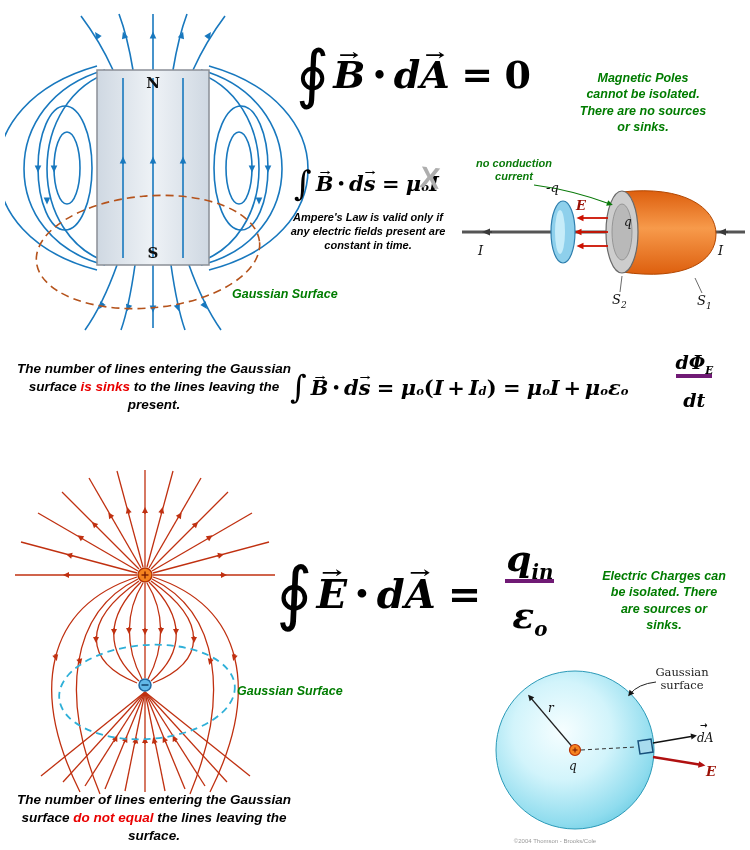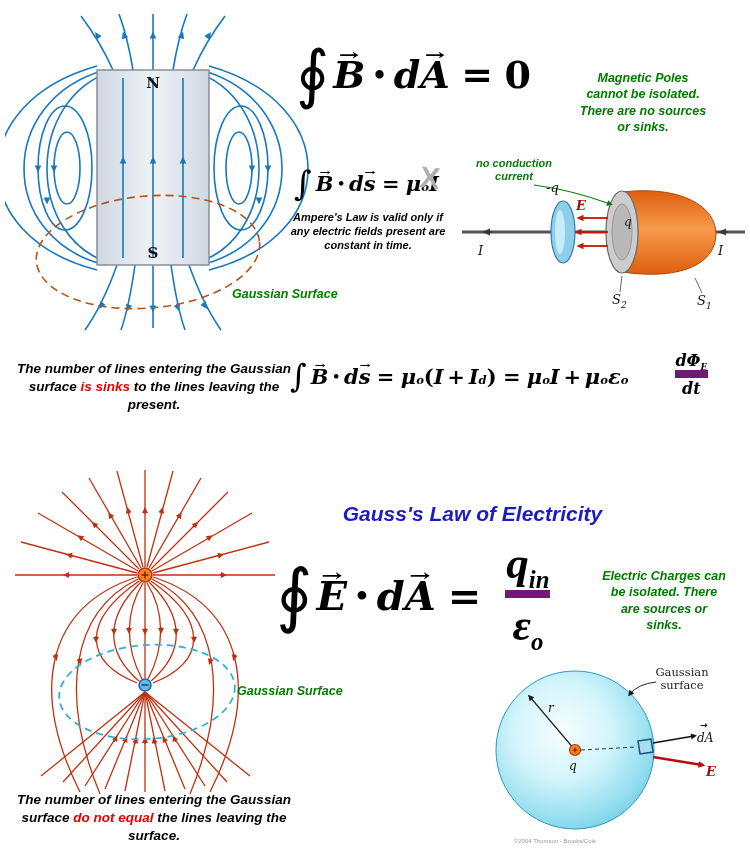--- a/index.html
+++ b/index.html
@@ -21,21 +21,21 @@
   .fbody { display:inline-flex; align-items:baseline; }
   .vec { position:relative; display:inline-block; font-style:italic; font-weight:bold; }
   .vec .ar { position:absolute; left:50%; top:-0.42em; transform:translateX(-50%) scaleX(1.6);
              font-size:0.4em; font-style:normal; }
   .fdot { align-self:center; font-size:0.62em; margin:0 0.28em; }
   .vard { font-style:italic; }
   .feq { margin:0 0.3em; }
   .fplus { margin:0 0.18em; }
   sub.fs { font-size:0.55em; font-style:italic; line-height:0; }
   .frac { display:inline-flex; flex-direction:column; align-items:center; line-height:1.15; margin-left:6px; }
-  .frac .fden { border-top:8px solid #701a75; padding:2px 7px; }
+  .frac .fden { border-top:4px solid #701a75; padding:12px 7px; }
   .frac .fnum { padding:0 7px; }
   .crossed { position:relative; display:inline-block; }
   .xmark { position:absolute; left:-9px; top:-10px; font:bold 30px "Liberation Sans",sans-serif;
            color:#aeaeae; font-style:normal; transform:rotate(6deg); }
 
   
   .svg-green { font:italic bold 12.5px "Liberation Sans",sans-serif; fill:#007c00; }
   .svg-green-sm { font:italic bold 11px "Liberation Sans",sans-serif; fill:#0a7a0a; }
   .svg-pole { font:bold 15px "DejaVu Serif",serif; fill:#101010; }
   .svg-ital { font:italic 13px "DejaVu Serif",serif; fill:#101010; }
@@ -238,21 +238,21 @@
       <span class="feq">=</span>
       <span class="vard">μ</span>
         <sub class="fs">o</sub>
         <span class="vard">I</span>
       <span class="fplus">+</span>
       <span class="vard">μ</span>
         <sub class="fs">o</sub>
         <span class="vard">ε</span>
         <sub class="fs">o</sub>
     </span>
-    <span class="frac" style="font-size:16px;margin-left:40px;">
+    <span class="frac" style="font-size:19px;margin-left:40px;">
       <span class="fnum"><span class="vard">d</span><span class="vard">Φ</span><sub class="fs">E</sub></span>
       <span class="fden"><span class="vard">dt</span></span>
     </span>
   </div>
 
   <div class="abs caption" style="left:8px; top:360px; width:292px;">
     <span>The number of lines entering the Gaussian surface </span><span class="hl">is sinks</span><span> to the lines leaving the present.</span>
   </div>
 
   <svg class="abs" style="left:5px; top:462px;" width="345" height="338" viewBox="0 0 345 338">
@@ -389,32 +389,31 @@
     </g>
     <text class="svg-ital-sm" x="99" y="114">q</text>
 
     <path d="M186 26 Q168 28, 160 38" fill="none" stroke="#222" stroke-width="1" marker-end="url(#am-blk)"></path>
     <text class="svg-serif" x="212" y="20" text-anchor="middle">Gaussian</text>
     <text class="svg-serif" x="212" y="33" text-anchor="middle">surface</text>
 
     <text class="svg-credit" x="85" y="187" text-anchor="middle">©2004 Thomson - Brooks/Cole</text>
   </svg>
 
-  <div class="abs title" style="left:300px; top:502px; width:345px;">Gauss's Law of Electricity</div>
 
   <div class="formula" style="left:276px; top:538px;">
     <span class="oint" style="font-size:70px;">∮</span>
     <span class="fbody" style="font-size:40px;">
       <span class="vec"><span class="ar">→</span><span>E</span></span>
       <span class="fdot">•</span>
       <span class="vard">d</span>
         <span class="vec"><span class="ar">→</span><span>A</span></span>
       <span class="feq">=</span>
     </span>
-    <span class="frac" style="font-size:45px;font-family:Liberation Serif, serif;">
+    <span class="frac" style="font-size:36px;">
       <span class="fnum"><span class="vard">q</span><sub class="fs">in</sub></span>
       <span class="fden"><span class="vard">ε</span><sub class="fs">o</sub></span>
     </span>
   </div>
 
   <div class="abs caption" style="left:8px; top:791px; width:292px;">
     <span>The number of lines entering the Gaussian surface </span><span class="hl">do not equal</span><span> the lines leaving the surface.</span>
   </div>
 
   <div class="abs green-note" style="left:602px; top:568px; width:124px;">Electric Charges can be isolated. There are sources or sinks.</div>

